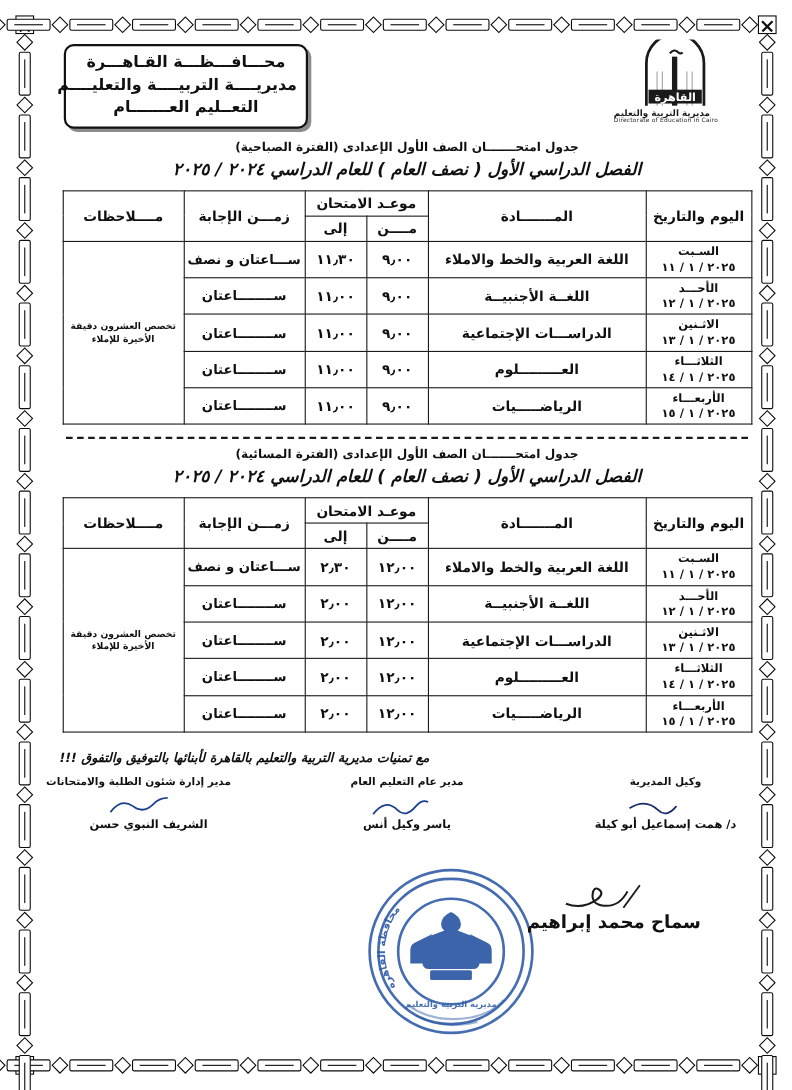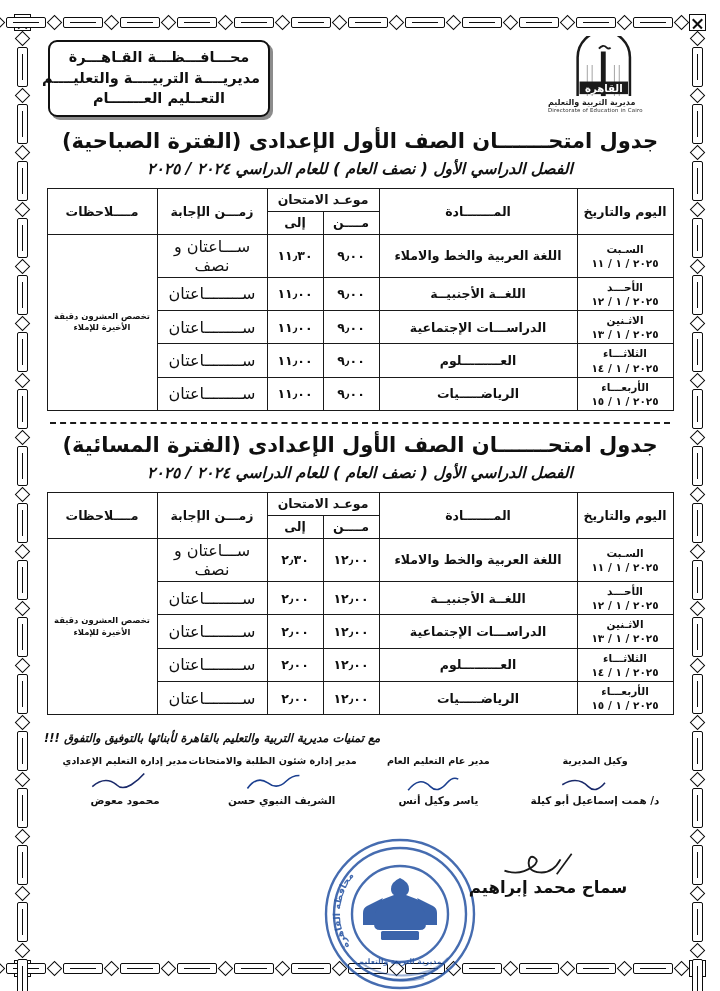--- a/index.html
+++ b/index.html
@@ -92,21 +92,21 @@
     border: 1.5px solid #0d0d0d;
     background: #fff;
     transform: rotate(45deg);
     margin: 0 2px;
   }
   .chain-v .dia { margin: 2px 0; }
 
   
   .sheet {
     position: absolute;
-    left: 44px; top: 30px;
+    left: 54px; top: 30px;
     width: 632px; height: 935px;
   }
 
   
   .top-band {
     display: flex;
     flex-direction: row-reverse;
     align-items: flex-start;
     justify-content: space-between;
     height: 92px;
@@ -145,21 +145,21 @@
     font-size: 5.4px; color: #2a2a2a;
     letter-spacing: 0.2px; line-height: 1.1;
   }
 
   
   .sect-title {
     text-align: center;
     margin: 4px 0 7px;
   }
   .sect-title .l1 {
-    font-size: 21px; font-weight: 700;
+    font-size: 11px; font-weight: 700;
     line-height: 1.5; letter-spacing: 0.2px;
   }
   .sect-title .l2 {
     font-size: 15.5px; font-weight: 700;
     line-height: 1.5;
     font-style: italic;
   }
 
   
   table.sched {
@@ -192,21 +192,21 @@
   .hdr-sub  { height: 21px; font-size: 12px; }
 
   td.c-date {
     font-size: 10.5px; font-weight: 700; line-height: 1.35;
     padding: 3px 1px;
   }
   td.c-date .dayname { display: block; letter-spacing: 1.4px; }
   td.c-date .datenum { display: block; letter-spacing: 0.4px; }
   td.c-subject { font-size: 12.5px; font-weight: 700; }
   td.c-time { font-size: 12.5px; font-weight: 700; letter-spacing: 1px; }
-  td.c-dur { font-size: 16px; font-weight: 400; letter-spacing: 0.4px; }
+  td.c-dur { font-size: 12px; font-weight: 700; letter-spacing: 0.4px; }
   td.c-notes {
     font-size: 8.4px; font-weight: 700; line-height: 1.35;
     padding: 3px 4px; vertical-align: top;
   }
   tbody tr { height: 29px; }
   tbody tr.tall { height: 33px; }
 
   .divider {
     width: 620px;
     margin: 11px auto 6px;
@@ -604,27 +604,20 @@
           <td class="c-time">٢٫٠٠</td>
           <td class="c-dur">ســــــــاعتان</td>
         </tr>
       </tbody>
   </table>
 
   <div class="wish">مع تمنيات مديرية التربية والتعليم بالقاهرة لأبنائها بالتوفيق والتفوق !!!</div>
 
   <div class="sig-row" id="sig-row">
       <div class="sig">
-        <div class="role">مدير إدارة التعليم الإعدادي</div>
-        <svg class="scribble" viewBox="0 0 90 28">
-          <path d="M10 20 q14 -12 26 -2 q6 6 16 0 q8 -5 14 -12" fill="none" stroke="#1a2a6a" stroke-width="1.7"></path>
-        </svg>
-        <div class="nm">محمود معوض</div>
-      </div>
-      <div class="sig">
         <div class="role">مدير إدارة شئون الطلبة والامتحانات</div>
         <svg class="scribble" viewBox="0 0 90 28">
           <path d="M8 22 q10 -14 22 -6 q10 8 20 -2 q6 -6 14 -6" fill="none" stroke="#1b3f8f" stroke-width="1.7"></path>
         </svg>
         <div class="nm">الشريف النبوي حسن</div>
       </div>
       <div class="sig">
         <div class="role">مدير عام التعليم العام</div>
         <svg class="scribble" viewBox="0 0 90 28">
           <path d="M12 24 q12 -16 24 -4 q8 8 18 -4 q6 -7 12 -4" fill="none" stroke="#1b3f8f" stroke-width="1.7"></path>

